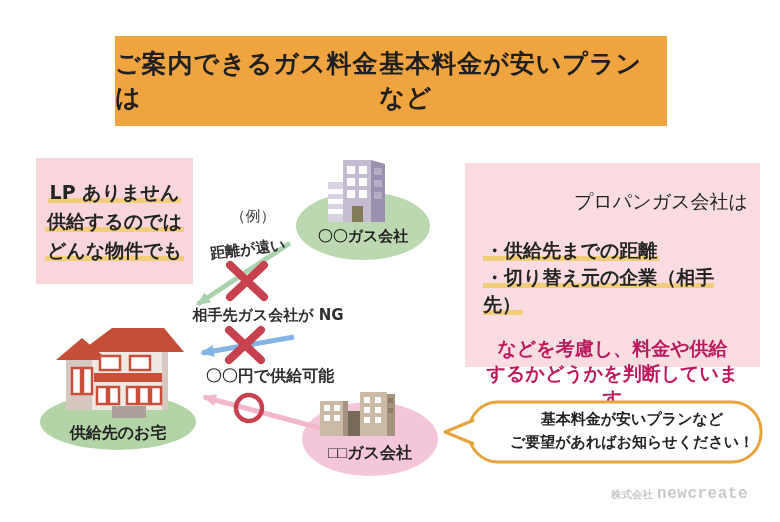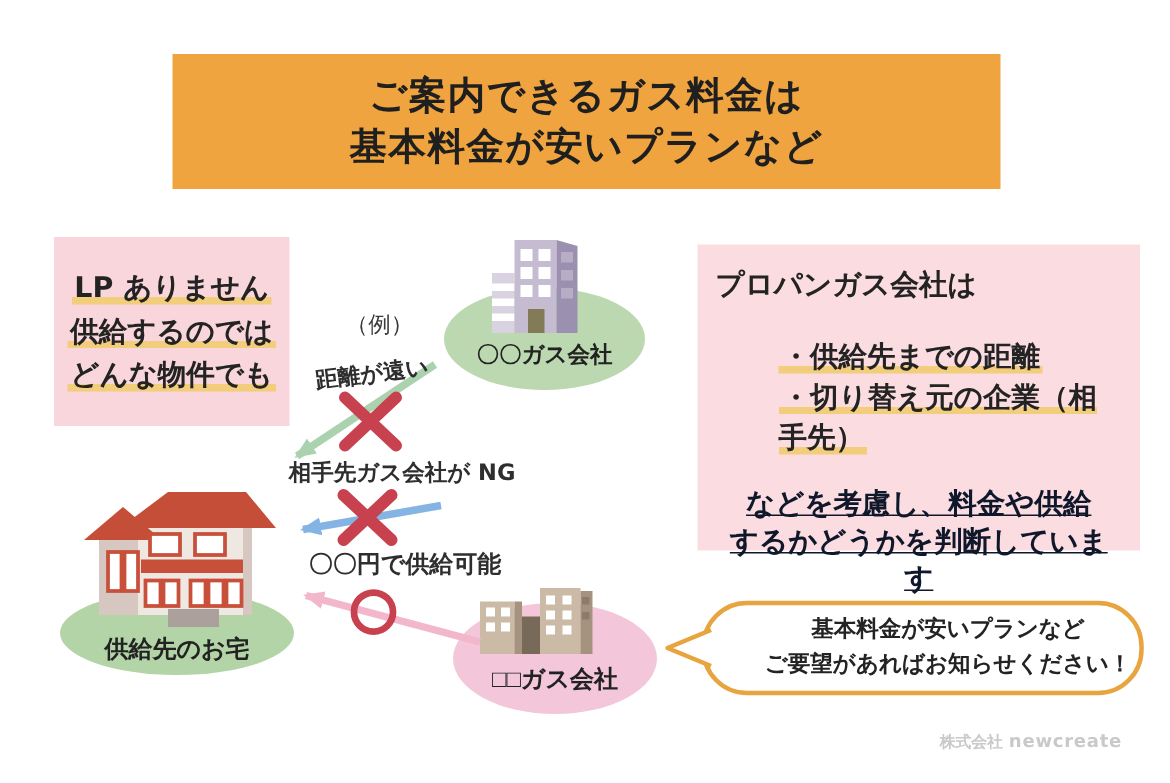--- a/index.html
+++ b/index.html
@@ -4,21 +4,21 @@
 <style>
   html,body{margin:0;padding:0;background:#fff;}
   .canvas{
     position:relative;width:780px;height:522px;background:#ffffff;overflow:hidden;
     font-family:"DejaVu Sans","Liberation Sans",sans-serif;color:#2a2a2a;
   }
   .abs{position:absolute;}
   
   .header{
     left:115px;top:36px;width:552px;height:90px;background:#efa440;
-    display:flex;flex-direction:column;align-items:center;justify-content:center;
+    display:flex;flex-direction:row;align-items:center;justify-content:center;
     z-index:4;
   }
   .header div{font-size:25px;font-weight:bold;color:#1f1f1f;line-height:34px;letter-spacing:1px;}
   
   .left-note{
     left:36px;top:158px;width:157px;height:126px;background:#f9d6db;
     display:flex;flex-direction:column;align-items:center;justify-content:center;
     z-index:4;
   }
   .left-note .ln{font-size:19px;font-weight:bold;line-height:29px;color:#232323;}
@@ -39,35 +39,35 @@
   .lbl-home{left:56px;top:423px;width:124px;font-size:16px;text-align:center;}
   .lbl-company-b{left:312px;top:443px;width:116px;font-size:16px;font-family:Liberation Mono, monospace;}
   .artwork{z-index:2;}
   
   .overlay{left:0;top:0;width:780px;height:522px;z-index:3;pointer-events:none;}
   
   .right-note{
     left:465px;top:163px;width:295px;height:204px;background:#fbdde1;z-index:4;
     box-sizing:border-box;padding:14px 12px 0 12px;
   }
-  .right-note .title{text-align:left;font-size:19px;font-weight:bold;color:#232323;}
+  .right-note .title{text-align:right;font-size:19px;font-weight:normal;color:#232323;margin-top:12px;}
   .right-note .bullets{margin-top:22px;padding-left:6px;}
-  .right-note .bullet{font-size:19px;font-weight:bold;line-height:27px;color:#232323;margin-left:36px;}
+  .right-note .bullet{font-size:19px;font-weight:bold;line-height:27px;color:#232323;}
   .right-note .conclusion{margin-top:18px;text-align:center;}
-  .right-note .concl-line{font-size:19px;font-weight:bold;line-height:25px;color:#0f172a;text-decoration:underline;}
+  .right-note .concl-line{font-size:19px;font-weight:bold;line-height:25px;color:#be185d;}
   
   .bubble-svg{left:438px;top:398px;width:326px;height:68px;z-index:4;}
   .bubble-text{
     left:488px;top:408px;width:288px;z-index:5;text-align:center;
     font-size:15px;font-weight:bold;line-height:23px;color:#232323;
   }
   
   .branding{left:588px;top:483px;width:160px;text-align:right;color:#c9c9c9;z-index:4;white-space:nowrap;}
   .branding .prefix{font-size:10.5px;font-weight:bold;margin-right:4px;}
-  .branding .name{font-size:12px;font-weight:600;letter-spacing:0.5px;}
+  .branding .name{font-size:16px;font-weight:600;letter-spacing:0.5px;font-family:Liberation Mono, monospace;}
 </style>
 </head>
 <body>
 
 <div class="canvas">
 
   <div class="abs header">
     <div>ご案内できるガス料金は</div>
     <div>基本料金が安いプランなど</div>
   </div>

